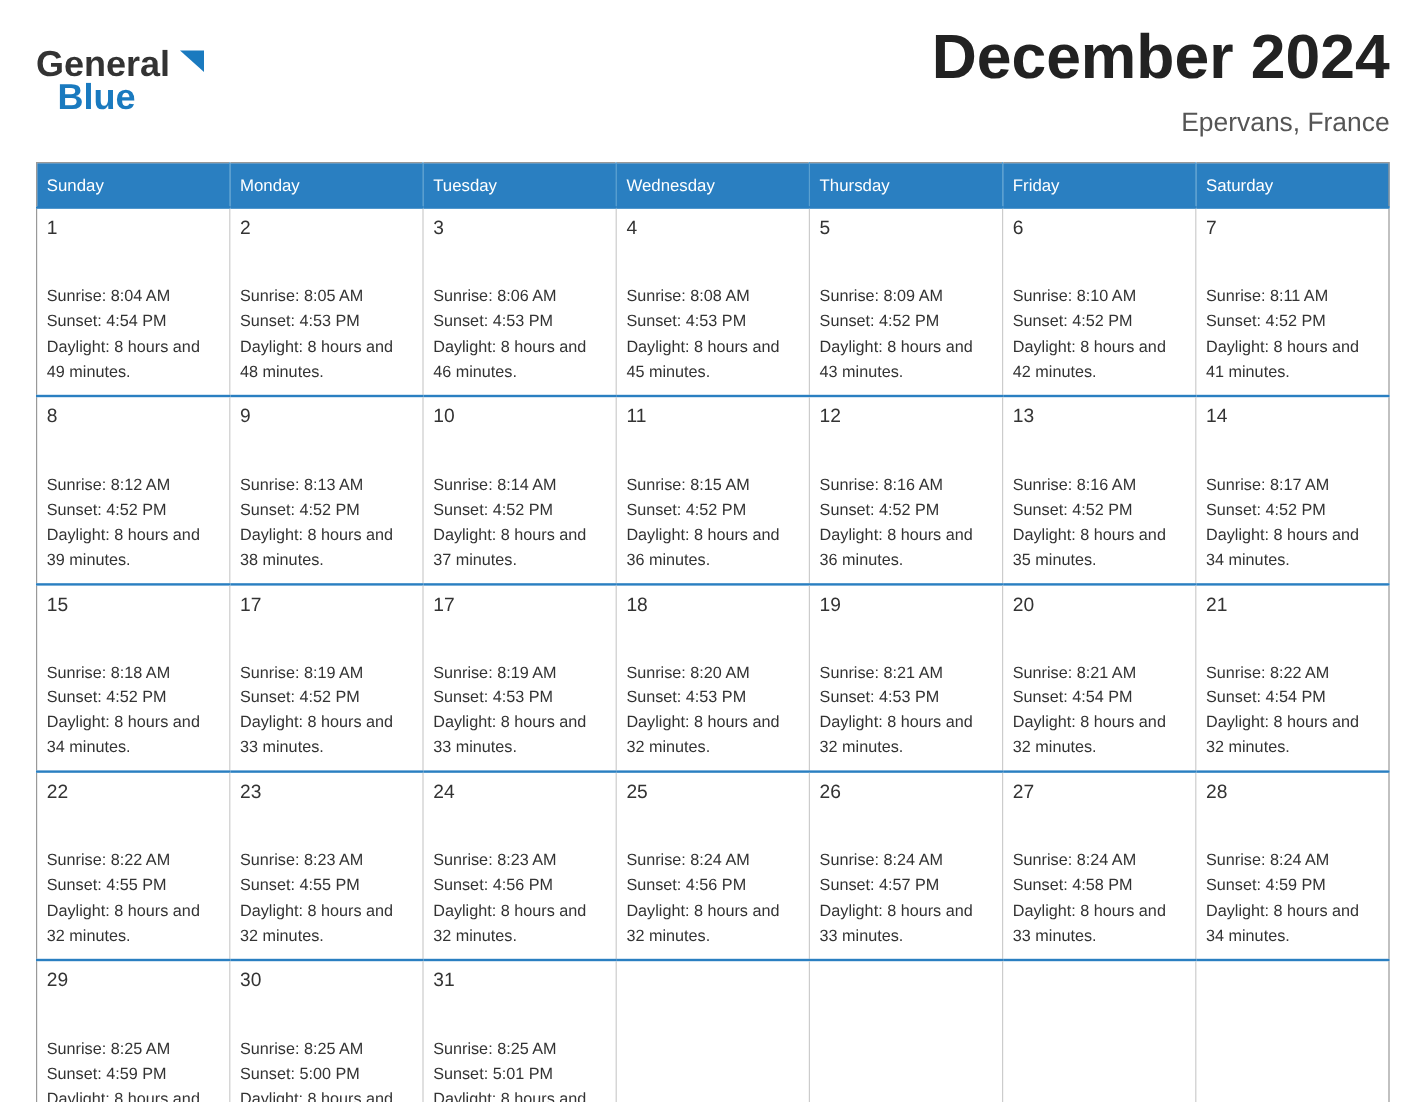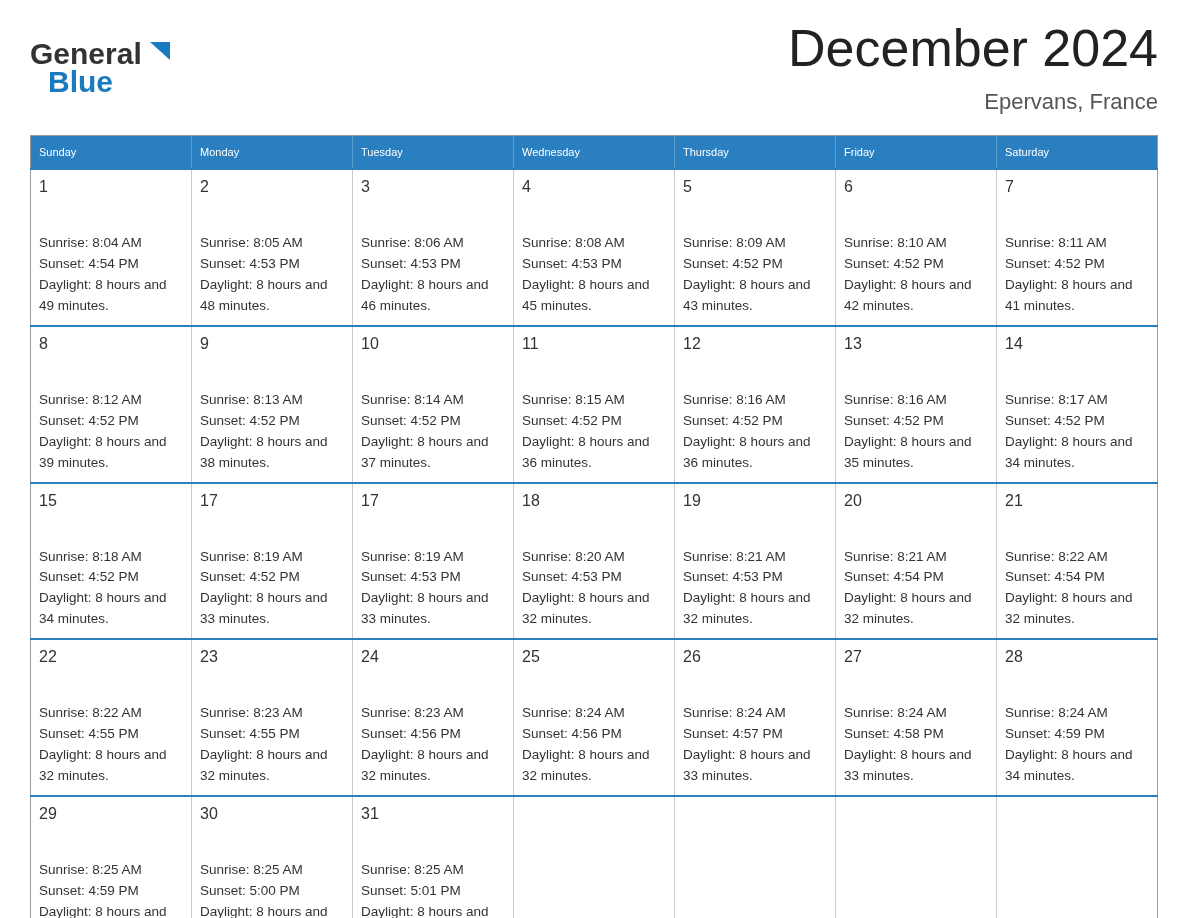--- a/index.html
+++ b/index.html
@@ -26,40 +26,40 @@
       align-items: center;
       font-size: 28px;
       font-weight: bold;
       color: #333;
     }
     .title-section {
       text-align: right;
     }
     .month-title {
       font-size: 52px;
-      font-weight: normal;
+      font-weight: bold;
       color: #222;
       line-height: 1.1;
     }
     .location {
       font-size: 22px;
       color: #555;
       margin-top: 12px;
     }
     .calendar {
       width: 100%;
       border-collapse: collapse;
       border: 1px solid #999;
     }
     .calendar th {
       background-color: #2a7fc1;
       color: #fff;
       padding: 10px 8px;
       text-align: left;
-      font-size: 11px;
+      font-size: 14px;
       font-weight: normal;
       border-right: 1px solid #5aa0d0;
     }
     .calendar th:last-child { border-right: none; }
     .calendar td {
       vertical-align: top;
       padding: 8px;
       border-top: 2px solid #2a7fc1;
       border-right: 1px solid #ccc;
       width: 14.28%;

